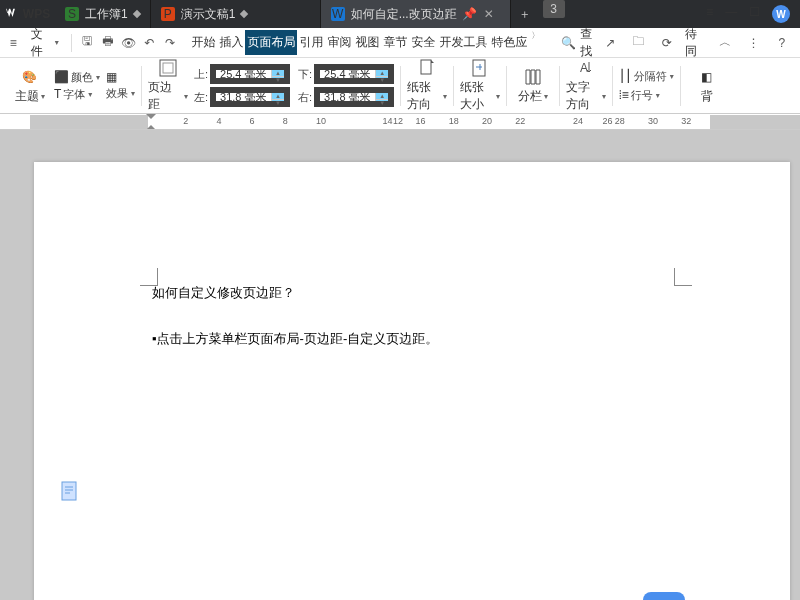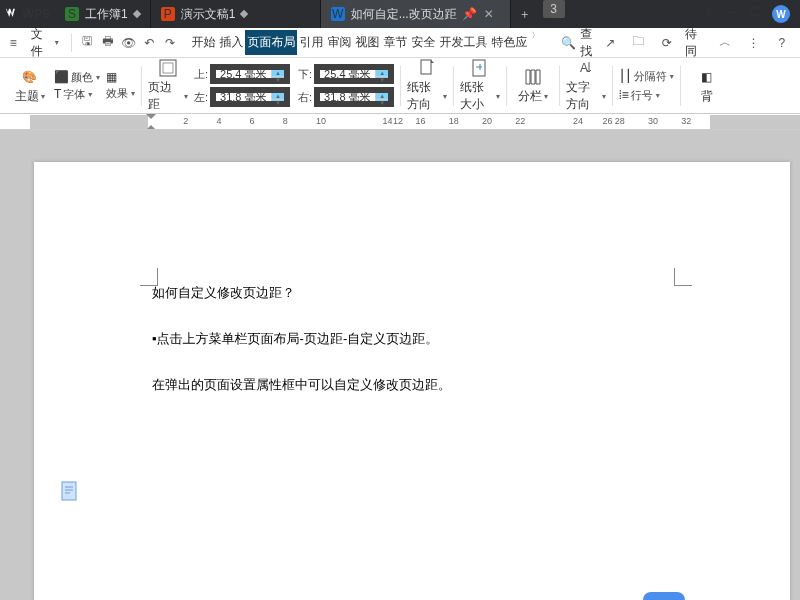--- a/index.html
+++ b/index.html
@@ -349,21 +349,20 @@
   </div>
 </div>
 
 <div class="canvas">
   <div class="page">
     <div class="cmark tl"></div>
     <div class="cmark tr"></div>
     <div class="page-content">
       <div class="doc-line">如何自定义修改页边距？</div>
       <div class="doc-line">▪点击上方菜单栏页面布局-页边距-自定义页边距。</div>
-      <div class="doc-line">在弹出的页面设置属性框中可以自定义修改页边距。</div>
     </div>
   </div>
   <div class="doc-icon">
     <svg width="20" height="22" viewBox="0 0 20 22">
         <rect x="2" y="2" width="14" height="18" fill="#cfe2ff" stroke="#6aa0e0"></rect>
         <path d="M5 7h8M5 10h8M5 13h5" stroke="#6aa0e0"></path>
       </svg>
   </div>
   <div class="watermark">
     <div class="logo">W</div>

